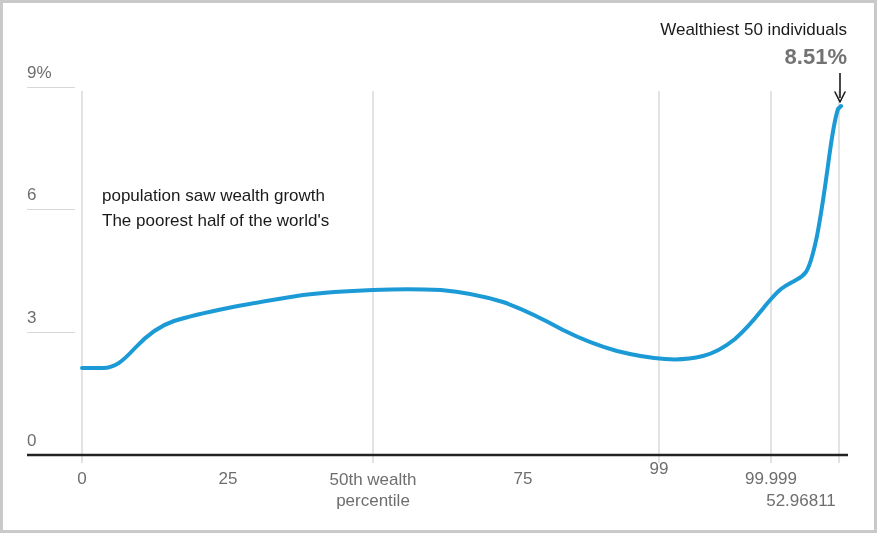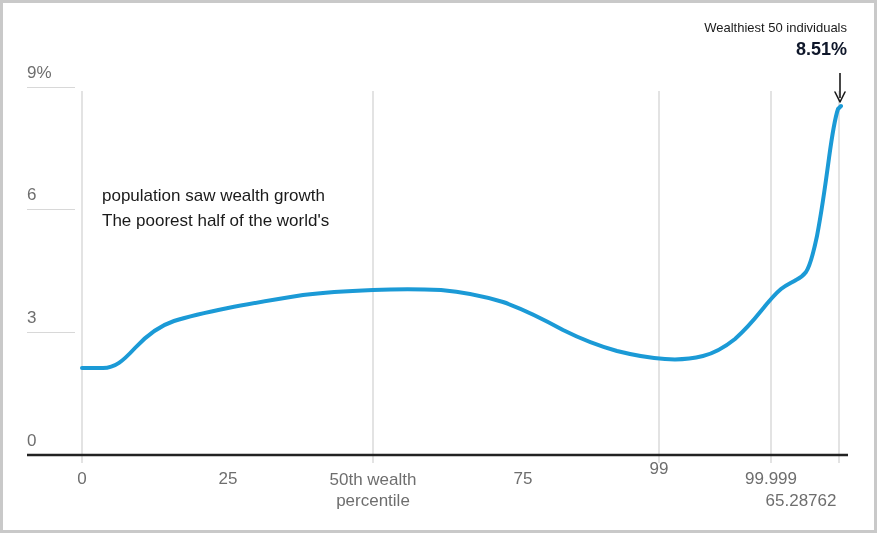--- a/index.html
+++ b/index.html
@@ -69,27 +69,27 @@
   
   .callout {
     position: absolute;
     right: 27px;
     top: 16px;
     text-align: right;
     font-family: "Liberation Sans", sans-serif;
   }
   .callout-title {
     color: #1a1a1a;
-    font-size: 13px;
+    font-size: 17px;
     line-height: 1.35;
     white-space: nowrap;
   }
   .callout-value {
-    color: #0f172a;
-    font-size: 18px;
+    color: #737373;
+    font-size: 22px;
     font-weight: bold;
     line-height: 1.35;
     white-space: nowrap;
   }
 </style>
 </head>
 <body>
 
 <div id="page">
 
@@ -154,21 +154,21 @@
   <div class="xtick" style="left:225px; top:466px;">25</div>
 
   <div class="xtick two-line" style="left:370px; top:466px;">50th wealth percentile</div>
 
   <div class="xtick" style="left:520px; top:466px;text-align:center;">75</div>
 
   <div class="xtick" style="left:656px; top:456px;">99</div>
 
   <div class="xtick" style="left:768px; top:466px;">99.999</div>
 
-  <div class="xtick" style="left:798px; top:488px;">65.28762</div>
+  <div class="xtick" style="left:798px; top:488px;">52.96811</div>
 
   <div class="note">
     <div>population saw wealth growth</div>
     <div>The poorest half of the world's</div>
   </div>
 
   <div class="callout">
     <div class="callout-title">Wealthiest 50 individuals</div>
     <div class="callout-value">8.51%</div>
   </div>

